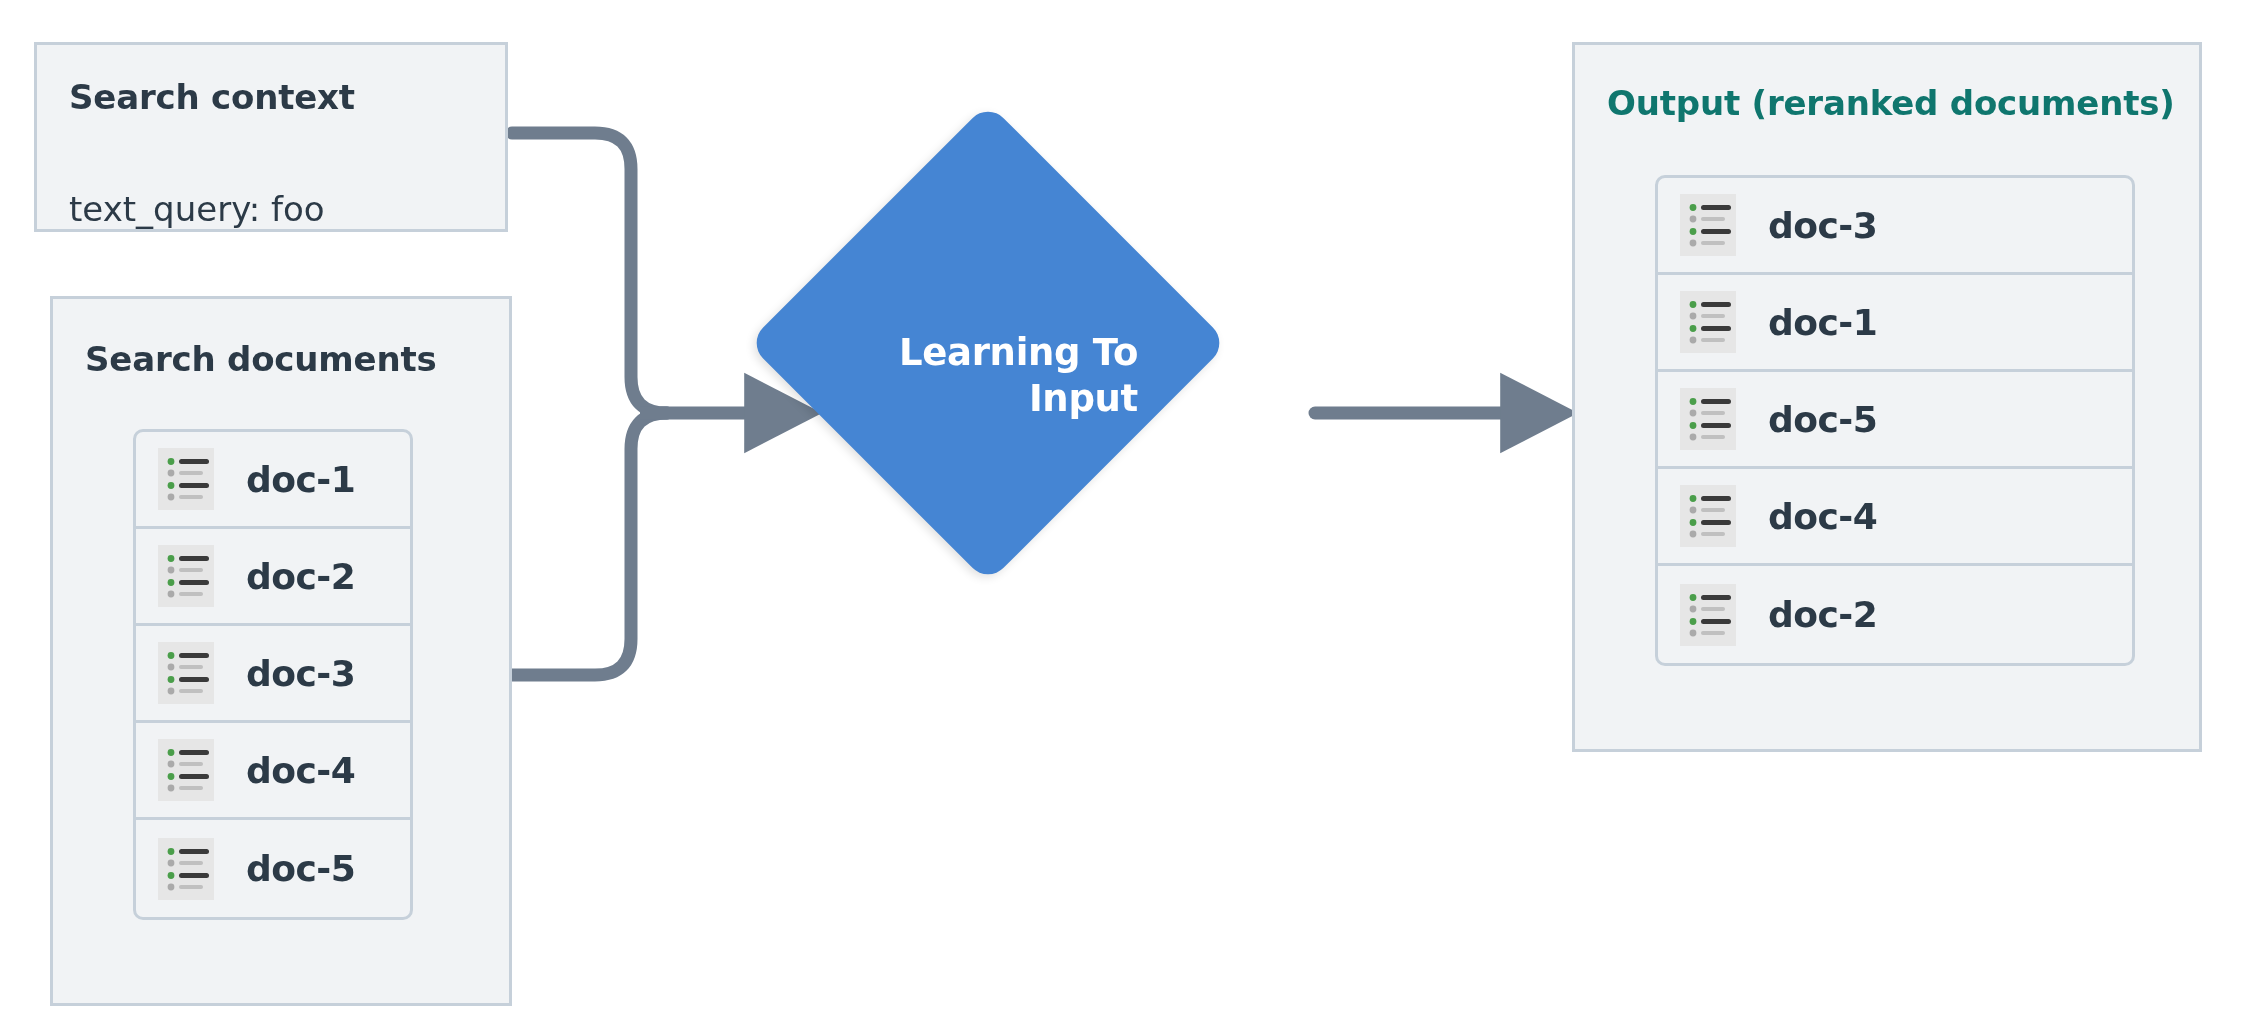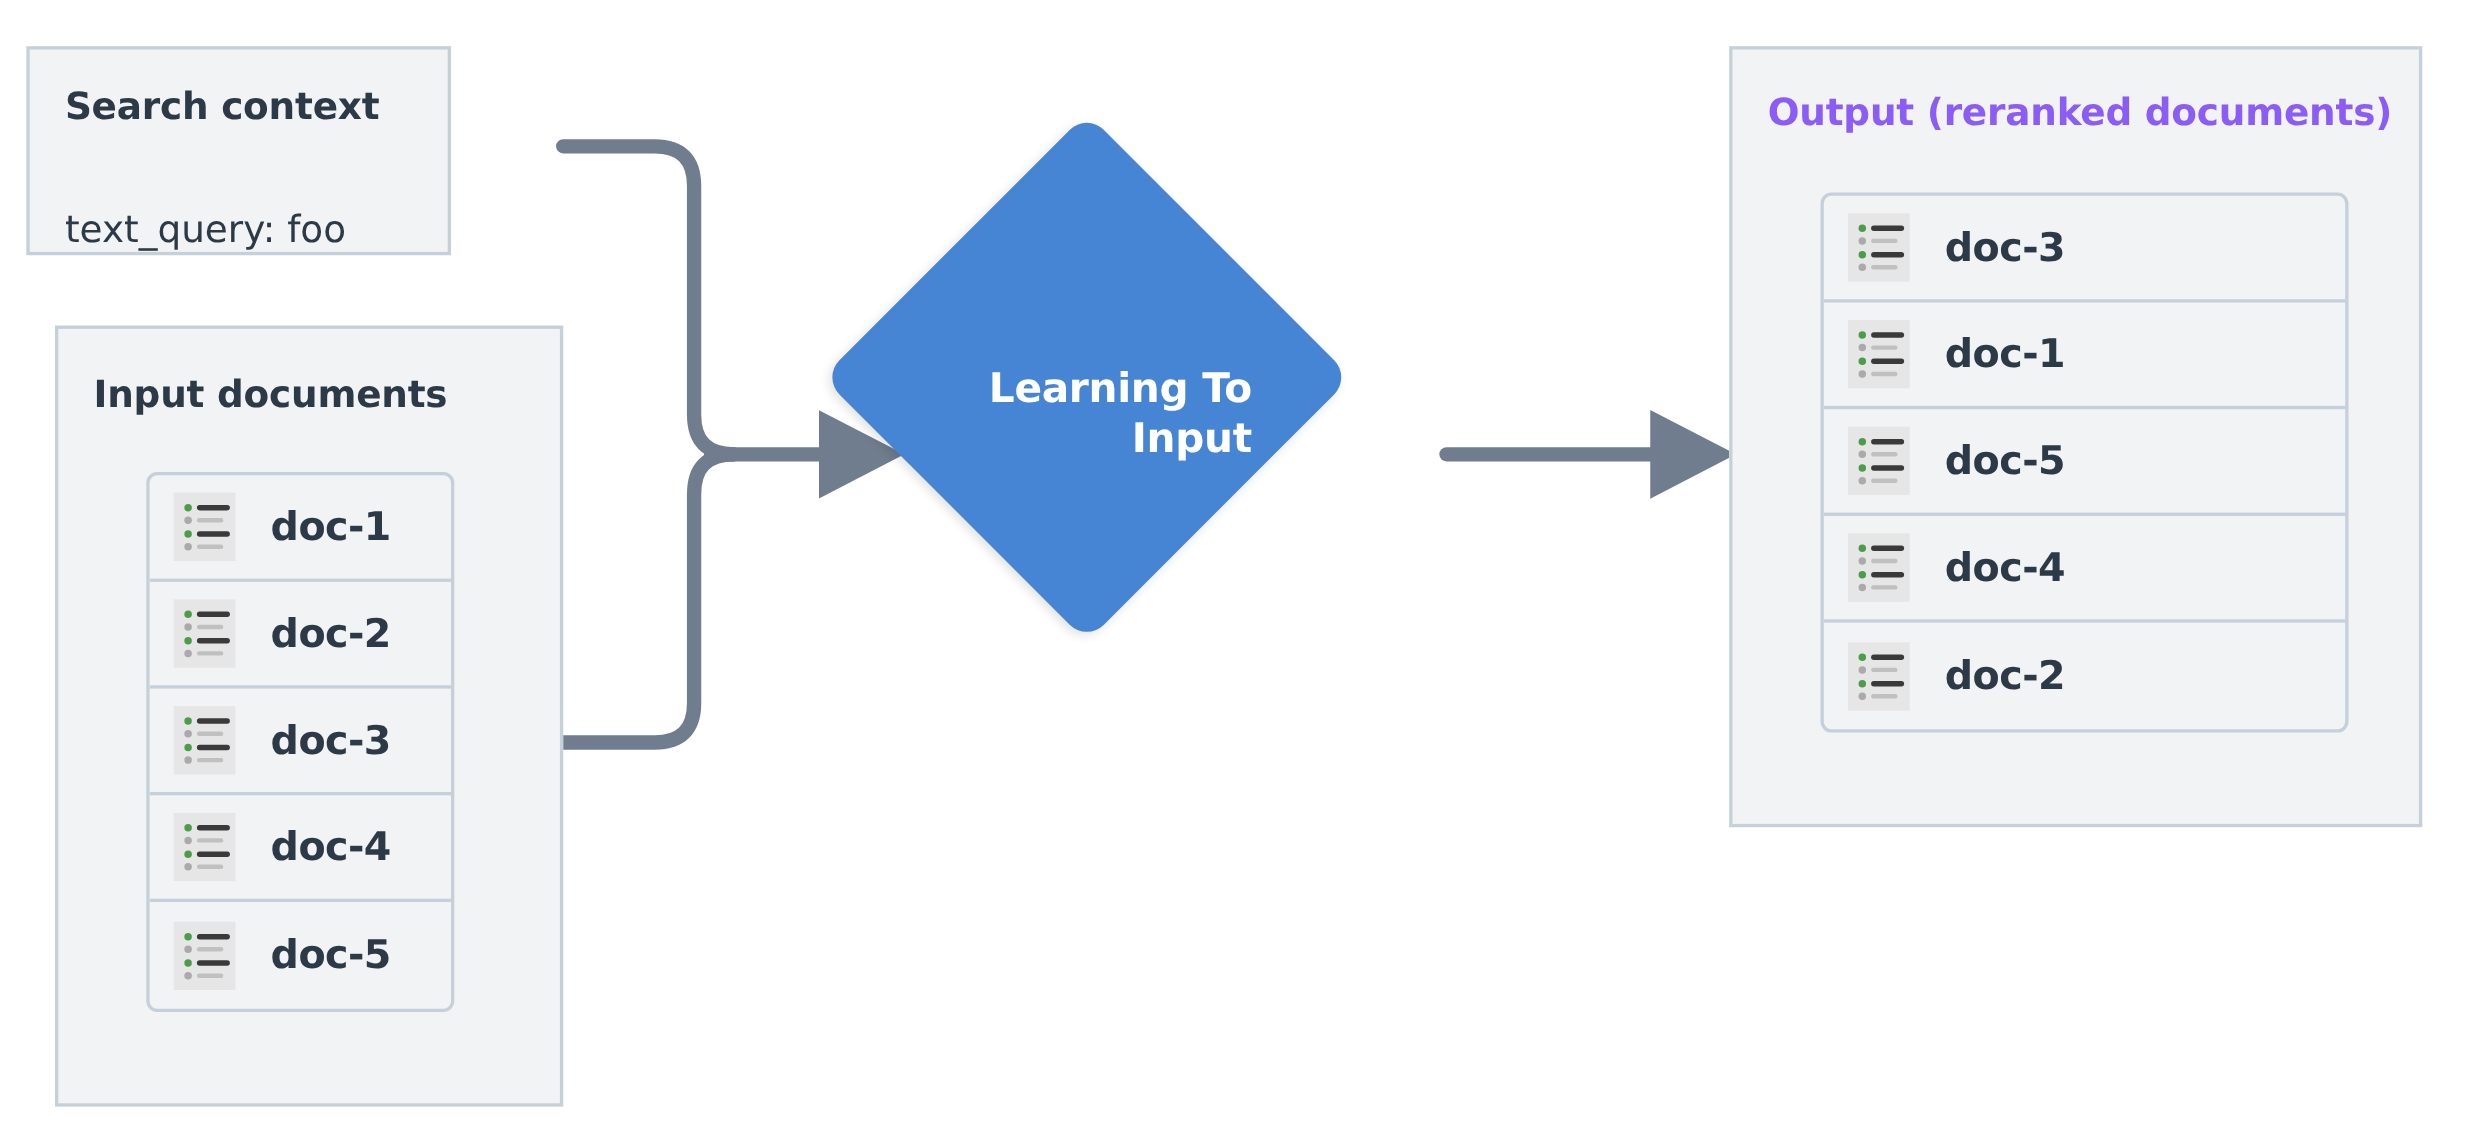--- a/index.html
+++ b/index.html
@@ -29,23 +29,23 @@
   }
   .panel-title {
     font-weight: bold;
     color: #2c3a47;
     letter-spacing: -0.2px;
     white-space: nowrap;
   }
 
   
   #search-context {
-    left: 24px;
+    left: 34px;
     top: 42px;
-    width: 386px;
+    width: 474px;
     height: 190px;
   }
   #search-context .panel-title {
     position: absolute;
     left: 32px;
     top: 32px;
     font-size: 34px;
   }
   #search-context .ctx-value {
     position: absolute;
@@ -189,21 +189,21 @@
 
     <path d="M 1315 413 L 1534 413" fill="none" stroke="#6f7d8e" stroke-width="13" stroke-linecap="round" marker-end="url(#arrowhead)"></path>
   </svg>
 
   <div class="panel" id="search-context" style="background: rgb(241, 243, 245); border-color: rgb(198, 208, 218);">
     <div class="panel-title" style="color: rgb(44, 58, 71);">Search context</div>
     <div class="ctx-value" style="color: rgb(44, 58, 71);">text_query: foo</div>
   </div>
 
   <div class="panel" id="input-documents" style="background: rgb(241, 243, 245); border-color: rgb(198, 208, 218);">
-    <div class="panel-title" style="color: rgb(44, 58, 71);">Input documents</div>
+    <div class="panel-title" style="color: rgb(44, 58, 71);">Search documents</div>
     <div class="doc-list" id="input-doc-list" style="border-color: rgb(198, 208, 218); background: rgb(241, 243, 245);">
         <div class="doc-item" style="border-bottom-color: rgb(198, 208, 218);">
           <svg viewBox="0 0 56 62" class="doc-icon">
             <rect x="0" y="0" width="56" height="62" fill="#e6e6e6"></rect>
             <circle cx="13" cy="13.5" r="3.4" fill="#4a9e4a"></circle>
             <rect x="21" y="11" width="30" height="5" rx="2.5" fill="#3a3a3a"></rect>
             <circle cx="13" cy="25" r="3.4" fill="#aaaaaa"></circle>
             <rect x="21" y="23" width="24" height="4" rx="2" fill="#c0c0c0"></rect>
             <circle cx="13" cy="37.5" r="3.4" fill="#4a9e4a"></circle>
             <rect x="21" y="35" width="30" height="5" rx="2.5" fill="#3a3a3a"></rect>
@@ -271,21 +271,21 @@
       </div>
   </div>
 
   <div id="ltr-node" style="background: rgb(69, 133, 211);"></div>
   <div id="ltr-label" style="color: rgb(255, 255, 255);">
     <span>Learning To</span><br>
     <span>Input</span>
   </div>
 
   <div class="panel" id="output-panel" style="background: rgb(241, 243, 245); border-color: rgb(198, 208, 218);">
-    <div class="panel-title" style="color: #8b5cf6;">Output (reranked documents)</div>
+    <div class="panel-title" style="color: #0f766e;">Output (reranked documents)</div>
     <div class="doc-list" id="output-doc-list" style="border-color: rgb(198, 208, 218); background: rgb(241, 243, 245);">
         <div class="doc-item" style="border-bottom-color: rgb(198, 208, 218);">
           <svg viewBox="0 0 56 62" class="doc-icon">
             <rect x="0" y="0" width="56" height="62" fill="#e6e6e6"></rect>
             <circle cx="13" cy="13.5" r="3.4" fill="#4a9e4a"></circle>
             <rect x="21" y="11" width="30" height="5" rx="2.5" fill="#3a3a3a"></rect>
             <circle cx="13" cy="25" r="3.4" fill="#aaaaaa"></circle>
             <rect x="21" y="23" width="24" height="4" rx="2" fill="#c0c0c0"></rect>
             <circle cx="13" cy="37.5" r="3.4" fill="#4a9e4a"></circle>
             <rect x="21" y="35" width="30" height="5" rx="2.5" fill="#3a3a3a"></rect>

